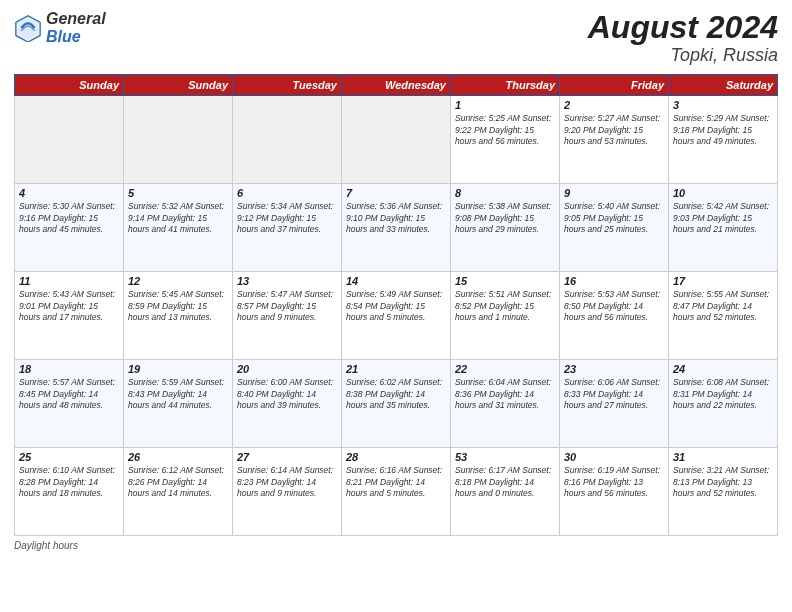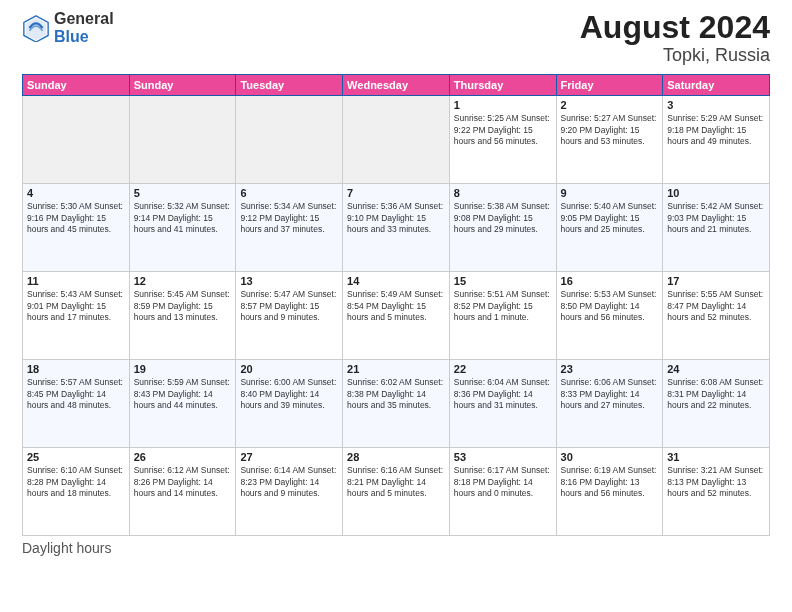--- a/index.html
+++ b/index.html
@@ -6,21 +6,22 @@
     body {
       font-family: Arial, sans-serif;
       background: #fff;
       width: 792px;
       height: 612px;
       overflow: hidden;
     }
     .page {
       width: 792px;
       height: 612px;
-      padding: 10px 22px;
+      padding: 10px 14px;
+      font-style: italic;
     }
     .header {
       display: flex;
       justify-content: space-between;
       align-items: flex-start;
       margin-bottom: 8px;
     }
     .logo {
       display: flex;
       align-items: center;
@@ -57,26 +58,26 @@
     .location {
       font-size: 18px;
       color: #444;
     }
     .calendar {
       width: 100%;
       border-collapse: collapse;
       table-layout: fixed;
     }
     .calendar th {
-      background: #ec4899;
+      background: #b91c1c;
       color: #fff;
       font-size: 11px;
       font-weight: bold;
       padding: 4px 4px;
-      text-align: left;
+      text-align: right;
       border: 1px solid #1a5aaa;
     }
     .calendar td {
       vertical-align: top;
       border: 1px solid #ccc;
       padding: 3px 4px;
       font-size: 9px;
       color: #333;
       height: 88px;
       background: #fff;
@@ -93,21 +94,21 @@
       color: #222;
       display: block;
       margin-bottom: 2px;
     }
     .day-info {
       font-size: 8.5px;
       line-height: 1.35;
       color: #333;
     }
     .footer-note {
-      font-size: 14px;
+      font-size: 10px;
       color: #555;
       margin-top: 4px;
       text-align: left;
     }
   </style>
 </head>
 <body>
 
 <div class="page">
   <div class="header">

